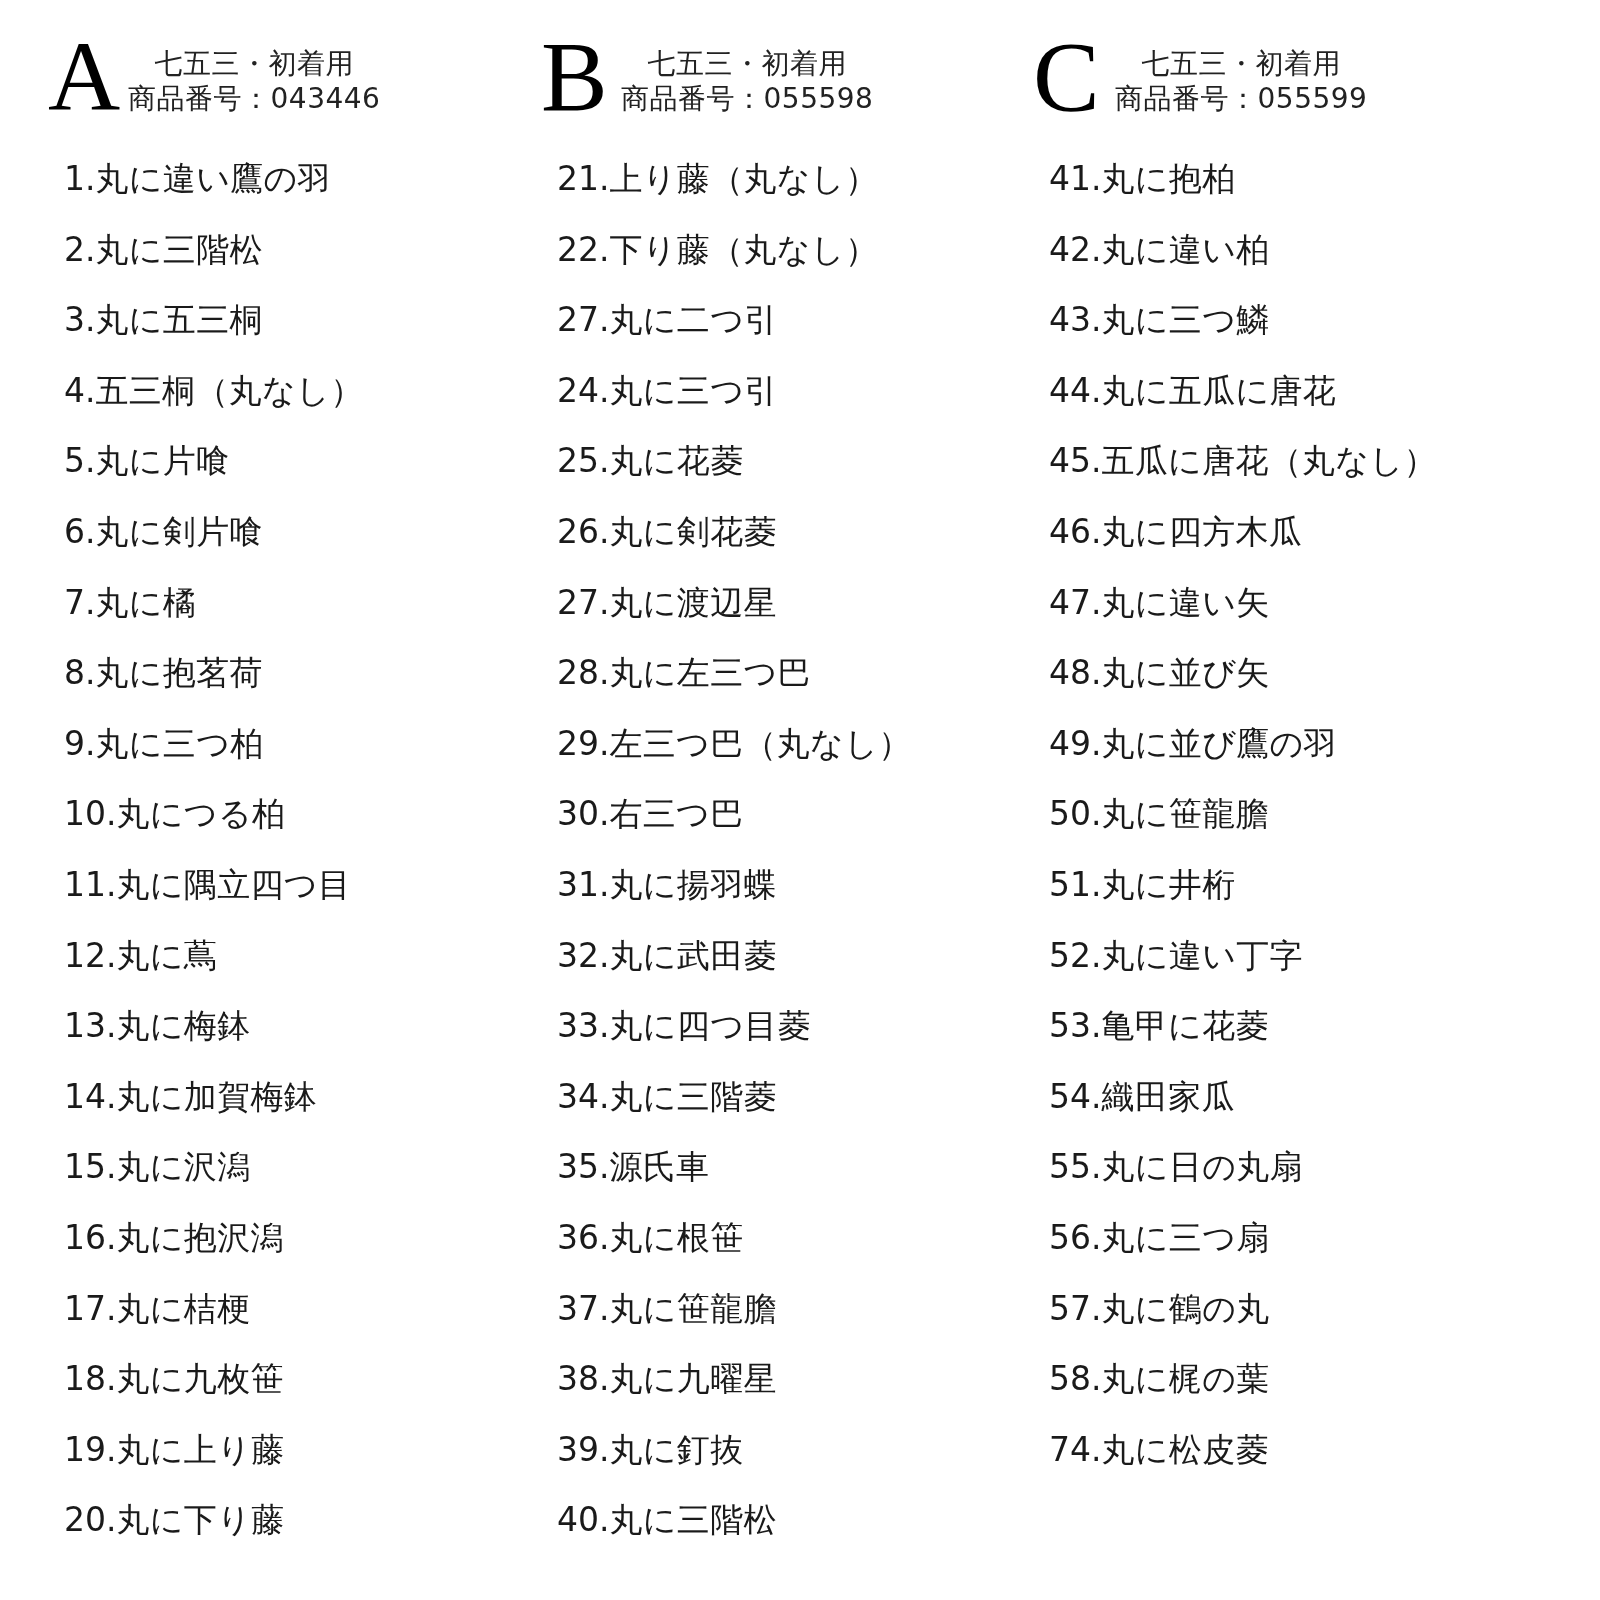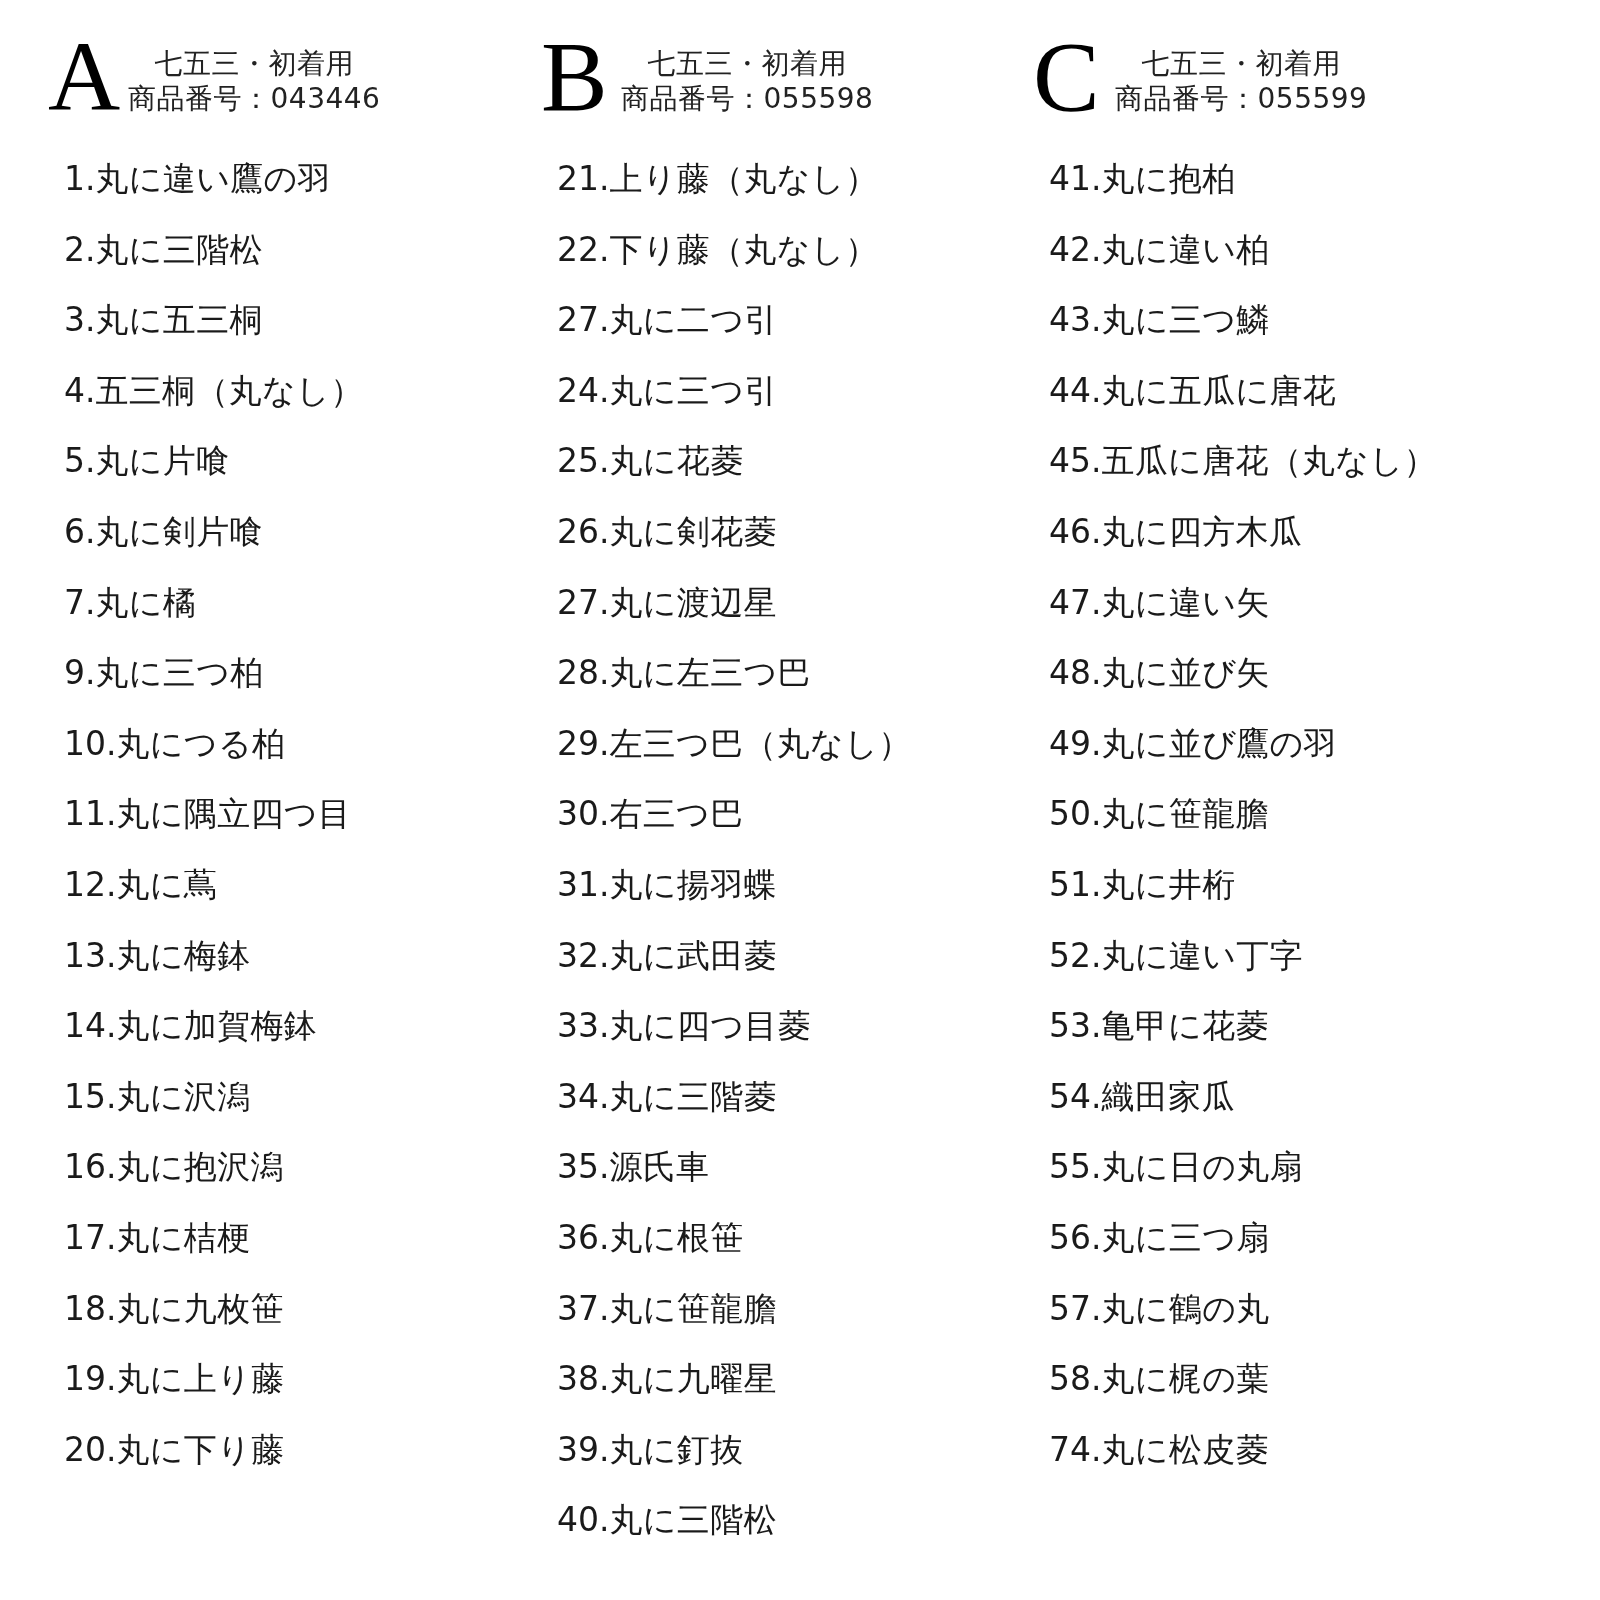--- a/index.html
+++ b/index.html
@@ -87,20 +87,21 @@
     </div>
   </div>
   <ul class="item-list">
     <li class="item"><span class="item-num">1.</span><span>丸に違い鷹の羽</span></li>
     <li class="item"><span class="item-num">2.</span><span>丸に三階松</span></li>
     <li class="item"><span class="item-num">3.</span><span>丸に五三桐</span></li>
     <li class="item"><span class="item-num">4.</span><span>五三桐（丸なし）</span></li>
     <li class="item"><span class="item-num">5.</span><span>丸に片喰</span></li>
     <li class="item"><span class="item-num">6.</span><span>丸に剣片喰</span></li>
     <li class="item"><span class="item-num">7.</span><span>丸に橘</span></li>
+    <li class="item"><span class="item-num">8.</span><span>丸に抱茗荷</span></li>
     <li class="item"><span class="item-num">9.</span><span>丸に三つ柏</span></li>
     <li class="item"><span class="item-num">10.</span><span>丸につる柏</span></li>
     <li class="item"><span class="item-num">11.</span><span>丸に隅立四つ目</span></li>
     <li class="item"><span class="item-num">12.</span><span>丸に蔦</span></li>
     <li class="item"><span class="item-num">13.</span><span>丸に梅鉢</span></li>
     <li class="item"><span class="item-num">14.</span><span>丸に加賀梅鉢</span></li>
     <li class="item"><span class="item-num">15.</span><span>丸に沢潟</span></li>
     <li class="item"><span class="item-num">16.</span><span>丸に抱沢潟</span></li>
     <li class="item"><span class="item-num">17.</span><span>丸に桔梗</span></li>
     <li class="item"><span class="item-num">18.</span><span>丸に九枚笹</span></li>

